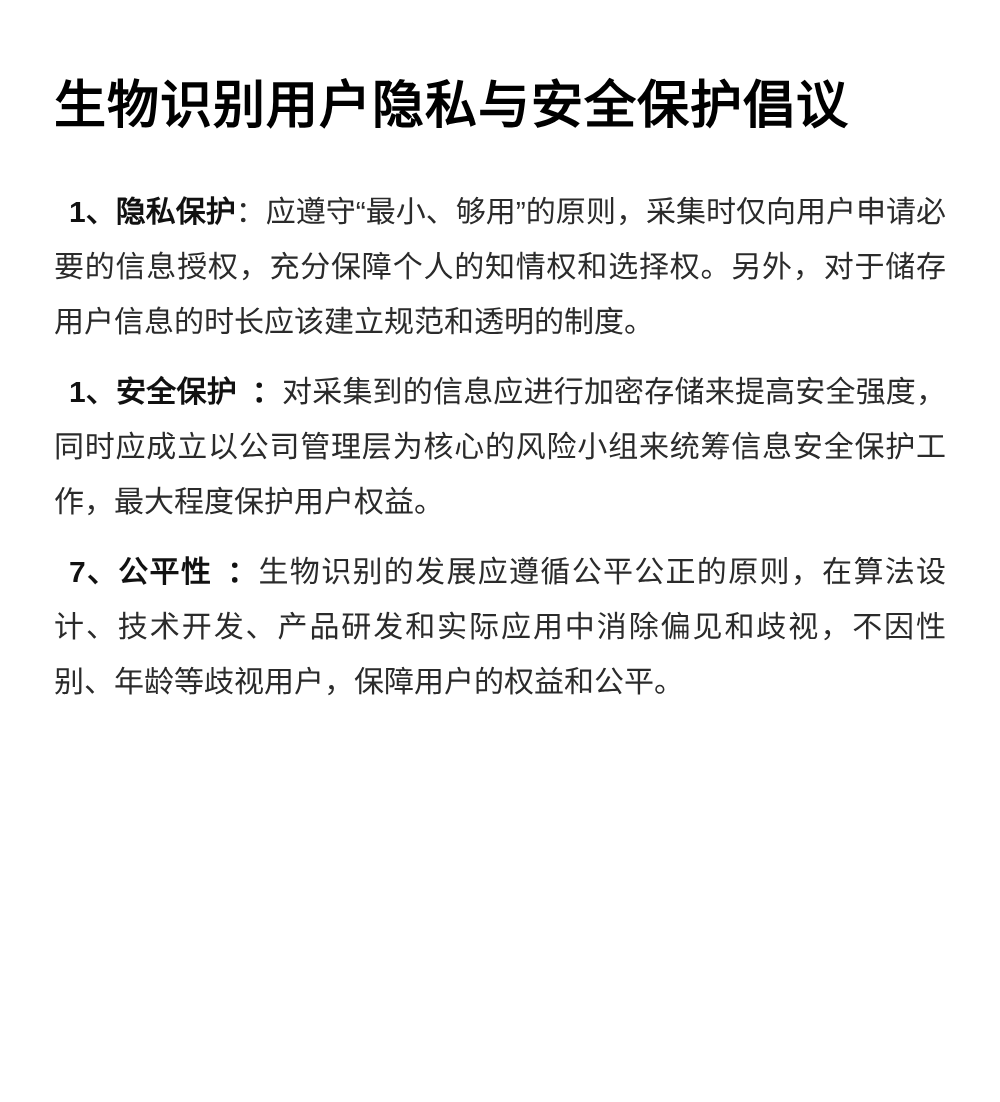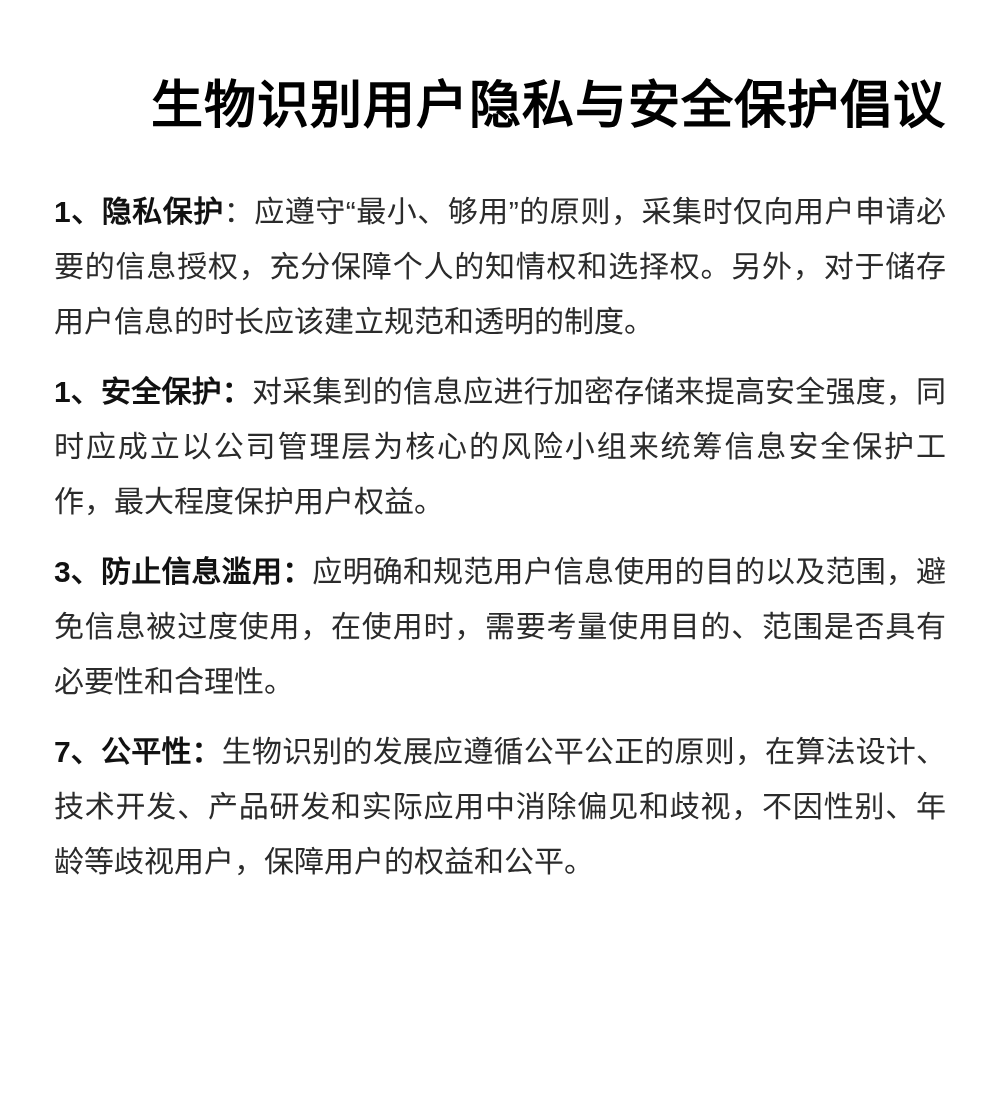--- a/index.html
+++ b/index.html
@@ -15,50 +15,50 @@
   }
   .doc {
     padding: 0 54px;
     box-sizing: border-box;
   }
   .title {
     font-size: 52px;
     line-height: 62px;
     font-weight: 900;
     letter-spacing: 1px;
-    text-align: right;
+    text-align: left;
     color: #000000;
     margin: 74px 0 48px 0;
   }
   .para {
     font-size: 30px;
     line-height: 55px;
     text-align: justify;
     text-justify: inter-ideograph;
     color: #2b2b2b;
     margin: 0 0 15px 0;
   }
   .para .label,
   .para .sep-bold {
     font-weight: 700;
     color: #111111;
+    margin-left: 15px;
   }
   .para .sep-regular {
     font-weight: 400;
     color: #2b2b2b;
   }
 </style>
 </head>
 <body>
 
 <main class="doc">
   <h1 class="title">生物识别用户隐私与安全保护倡议</h1>
   <div id="sections">
   <p class="para"><strong class="label">1、隐私保护</strong><span class="sep-regular">：</span><span class="body-text">应遵守“最小、够用”的原则，采集时仅向用户申请必要的信息授权，充分保障个人的知情权和选择权。另外，对于储存用户信息的时长应该建立规范和透明的制度。</span></p>
 
   <p class="para"><strong class="label">1、安全保护</strong><strong class="sep-bold">：</strong><span class="body-text">对采集到的信息应进行加密存储来提高安全强度，同时应成立以公司管理层为核心的风险小组来统筹信息安全保护工作，最大程度保护用户权益。</span></p>
 
-  <p class="para"><strong class="label">3、防止信息滥用</strong><strong class="sep-bold">：</strong><span class="body-text">应明确和规范用户信息使用的目的以及范围，避免信息被过度使用，在使用时，需要考量使用目的、范围是否具有必要性和合理性。</span></p>
 
 
   <p class="para"><strong class="label">7、公平性</strong><strong class="sep-bold">：</strong><span class="body-text">生物识别的发展应遵循公平公正的原则，在算法设计、技术开发、产品研发和实际应用中消除偏见和歧视，不因性别、年龄等歧视用户，保障用户的权益和公平。</span></p>
 </div>
 </main>
 
 </body></html>

